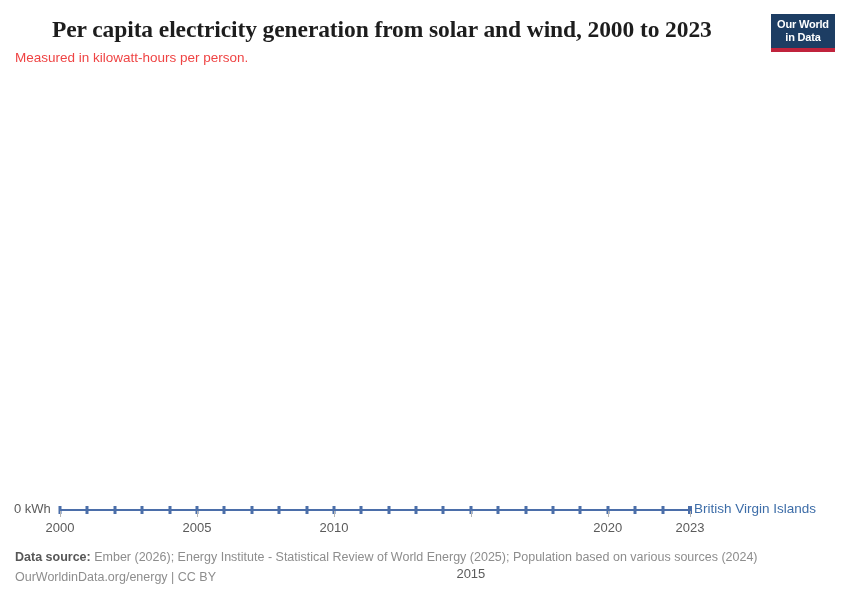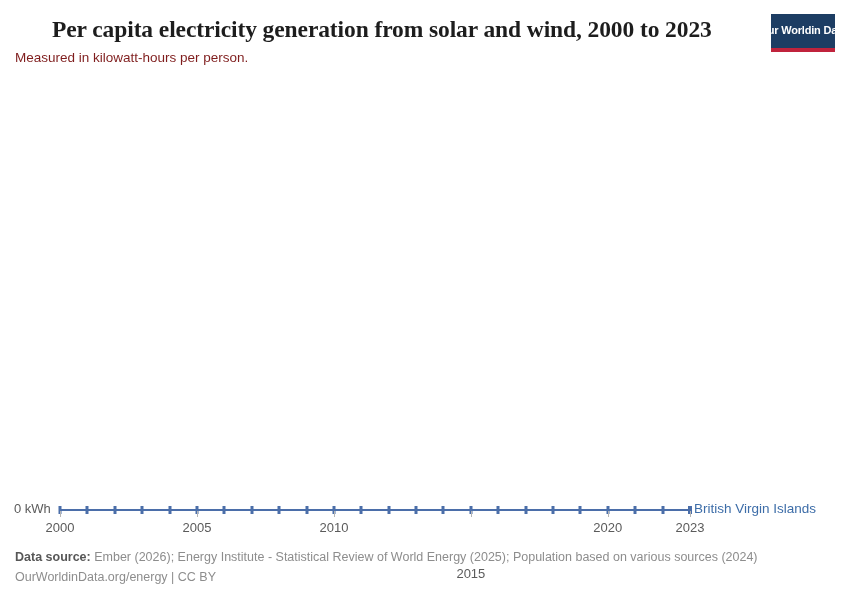--- a/index.html
+++ b/index.html
@@ -44,34 +44,35 @@
   }
 
   #chart-subtitle {
     position: absolute;
     left: 15px;
     top: 49px;
     width: 700px;
     font-family: "Liberation Sans", sans-serif;
     font-size: 13.5px;
     font-weight: 400;
-    color: #7f1d1d;
+    color: #ef4444;
     line-height: 17px;
   }
 
   
   #owid-logo {
     position: absolute;
     right: 15px;
     top: 14px;
     width: 64px;
     height: 38px;
     background: #1d3d63;
     border-bottom: 4px solid #c0233c;
     display: flex;
+    flex-direction: column;
     align-items: center;
     justify-content: center;
     padding-bottom: 1px;
   }
   #owid-logo .logo-line {
     font-family: "Liberation Sans", sans-serif;
     font-size: 11px;
     font-weight: 700;
     color: #ffffff;
     line-height: 12.5px;

